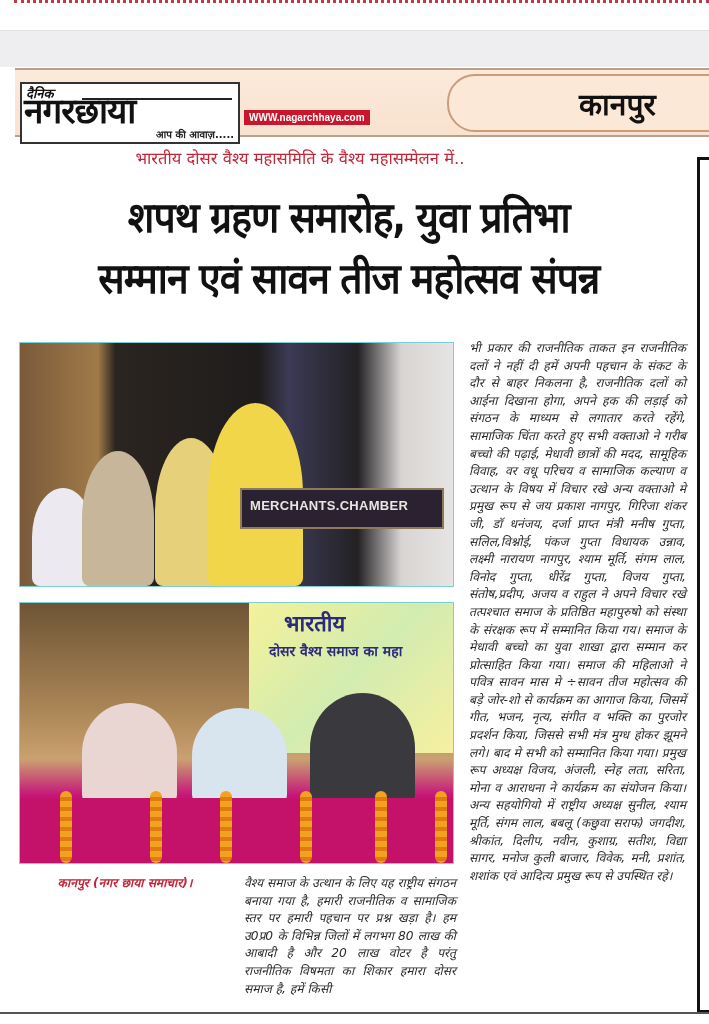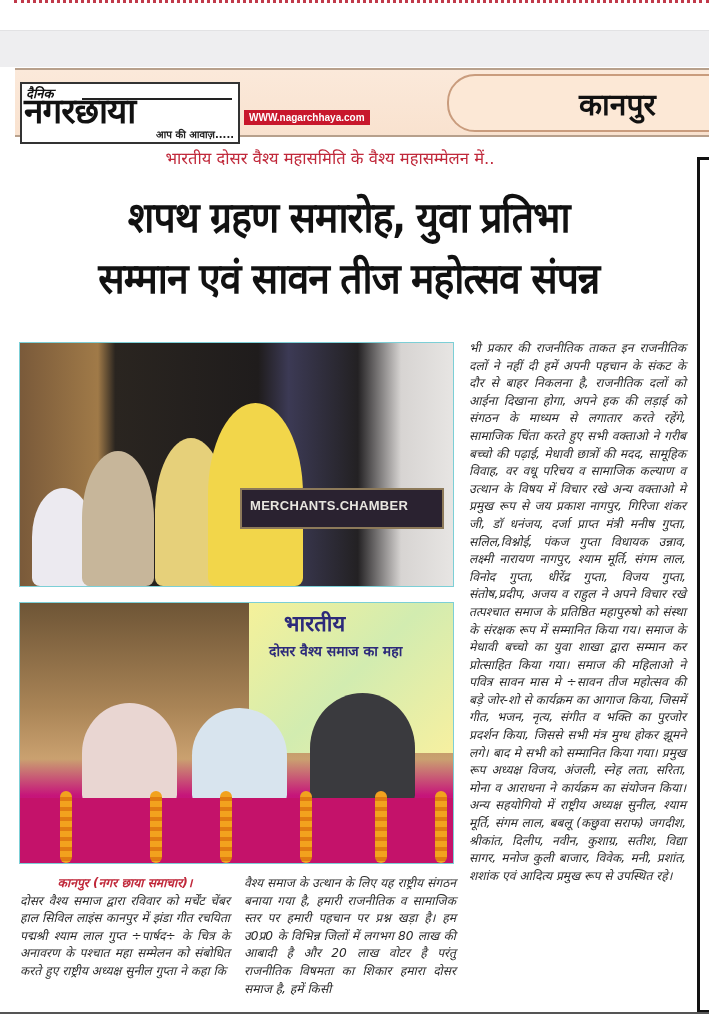--- a/index.html
+++ b/index.html
@@ -8,21 +8,21 @@
   .gray-band { position:absolute; left:0; right:0; top:30px; height:36px; background:#eeeef0; border-top:1px solid #e2e2e4; }
   .masthead { position:absolute; left:15px; right:0; top:68px; height:65px; background:linear-gradient(#fbe9da,#f9e2cf); border-top:2px solid #b7a08c; border-bottom:2px solid #b7a08c; }
   .logo-box { position:absolute; left:5px; top:12px; width:216px; height:58px; background:#fff; border:2px solid #333; }
   .logo-daink { position:absolute; left:4px; top:0px; font-family:"DejaVu Serif", serif; font-size:13px; font-style:italic; font-weight:bold; color:#111; }
   .logo-line { position:absolute; left:60px; right:6px; top:14px; border-top:2px solid #222; }
   .logo-main { position:absolute; left:2px; top:10px; font-family:"DejaVu Sans", sans-serif; font-weight:bold; font-size:35px; letter-spacing:-1px; color:#111; line-height:1; }
   .logo-tag { position:absolute; right:4px; bottom:1px; font-size:10px; color:#222; font-weight:bold; }
   .url-badge { position:absolute; left:229px; top:40px; background:#c8172c; color:#fff; font-family:"Liberation Sans", sans-serif; font-weight:bold; font-size:10px; padding:2px 5px; }
   .city-pill { position:absolute; left:432px; top:4px; right:-30px; height:54px; border:2px solid #c99c7d; border-radius:28px; background:#fce8d6; }
   .city-text { position:absolute; left:130px; top:7px; font-weight:bold; font-size:30px; color:#111; white-space:nowrap; }
-  .kicker { position:absolute; left:0; width:600px; top:146px; text-align:center; color:#c0283a; font-size:16.5px; font-family:"DejaVu Sans", sans-serif;padding-left:30px; }
+  .kicker { position:absolute; left:0; width:600px; top:146px; text-align:center; color:#c0283a; font-size:16.5px; font-family:"DejaVu Sans", sans-serif; }
   .headline { position:absolute; left:0; width:750px; text-align:center; font-weight:bold; font-size:42px; color:#111; line-height:1; letter-spacing:-1px; white-space:nowrap; font-family:"DejaVu Sans Condensed","DejaVu Sans", sans-serif; transform-origin:0 0; }
   .hl1 { top:197px; transform:scaleX(0.93); }
   .hl2 { top:258px; transform:scaleX(0.93); }
   .side-box { position:absolute; left:697px; top:157px; width:20px; height:850px; border:3px solid #111; background:#fff; }
   .photo { position:absolute; border:1px solid #7ccfd6; overflow:hidden; }
   .photo1 { left:19px; top:342px; width:433px; height:243px; background:linear-gradient(90deg,#7a5a3a 0%,#a07a48 18%,#2a2520 22%,#1f1c1c 55%,#3c3a55 62%,#232123 78%,#d7d4d2 88%,#e7e5e3 100%); }
   .photo2 { left:19px; top:602px; width:433px; height:260px; background:linear-gradient(180deg,#6e5536 0%,#a98456 40%,#caa170 60%,#c6157a 74%,#b10d6a 100%); }
   .photo2 .banner { position:absolute; left:229px; top:0; right:0; height:150px; background:linear-gradient(135deg,#f5f19a,#d2ecb0 50%,#f7f0a0); }
   .photo2 .banner-t1 { position:absolute; left:35px; top:4px; color:#2c2a7a; font-weight:bold; font-size:22px; white-space:nowrap; }
   .photo2 .banner-t2 { position:absolute; left:20px; top:38px; color:#2c2a7a; font-weight:bold; font-size:14px; white-space:nowrap; }
@@ -91,20 +91,19 @@
   <div class="garland" style="left:355px;"></div>
   <div class="garland" style="left:415px;"></div>
 </div>
 
 <div class="col col-right">
   <p>भी प्रकार की राजनीतिक ताकत इन राजनीतिक दलों ने नहीं दी हमें अपनी पहचान के संकट के दौर से बाहर निकलना है, राजनीतिक दलों को आईना दिखाना होगा, अपने हक की लड़ाई को संगठन के माध्यम से लगातार करते रहेंगे, सामाजिक चिंता करते हुए सभी वक्ताओ ने गरीब बच्चो की पढ़ाई, मेधावी छात्रों की मदद, सामूहिक विवाह, वर वधू परिचय व सामाजिक कल्याण व उत्थान के विषय में विचार रखे अन्य वक्ताओ मे प्रमुख रूप से जय प्रकाश नागपुर, गिरिजा शंकर जी, डॉ धनंजय, दर्जा प्राप्त मंत्री मनीष गुप्ता, सलिल,विश्नोई, पंकज गुप्ता विधायक उन्नाव, लक्ष्मी नारायण नागपुर, श्याम मूर्ति, संगम लाल, विनोद गुप्ता, धीरेंद्र गुप्ता, विजय गुप्ता, संतोष,प्रदीप, अजय व राहुल ने अपने विचार रखे तत्पश्चात समाज के प्रतिष्ठित महापुरुषो को संस्था के संरक्षक रूप में सम्मानित किया गय। समाज के मेधावी बच्चो का युवा शाखा द्वारा सम्मान कर प्रोत्साहित किया गया। समाज की महिलाओ ने पवित्र सावन मास मे ÷सावन तीज महोत्सव की बड़े जोर-शो से कार्यक्रम का आगाज किया, जिसमें गीत, भजन, नृत्य, संगीत व भक्ति का पुरजोर प्रदर्शन किया, जिससे सभी मंत्र मुग्ध होकर झूमने लगे। बाद मे सभी को सम्मानित किया गया। प्रमुख रूप अध्यक्ष विजय, अंजली, स्नेह लता, सरिता, मोना व आराधना ने कार्यक्रम का संयोजन किया। अन्य सहयोगियो में राष्ट्रीय अध्यक्ष सुनील, श्याम मूर्ति, संगम लाल, बबलू (कछुवा सराफ) जगदीश, श्रीकांत, दिलीप, नवीन, कुशाग्र, सतीश, विद्या सागर, मनोज कुली बाजार, विवेक, मनी, प्रशांत, शशांक एवं आदित्य प्रमुख रूप से उपस्थित रहे।</p>
 </div>
 
 <div class="col col-bl">
   <p style="text-align:center;"><span class="dateline">कानपुर (नगर छाया समाचार)।</span></p>
-  <p>दोसर वैश्य समाज द्वारा रविवार को मर्चेंट चेंबर हाल सिविल लाइंस कानपुर में झंडा गीत रचयिता पद्मश्री श्याम लाल गुप्त ÷पार्षद÷ के चित्र के अनावरण के पश्चात महा सम्मेलन को संबोधित करते हुए राष्ट्रीय अध्यक्ष सुनील गुप्ता ने कहा कि</p>
 </div>
 
 <div class="col col-bm">
   <p>वैश्य समाज के उत्थान के लिए यह राष्ट्रीय संगठन बनाया गया है, हमारी राजनीतिक व सामाजिक स्तर पर हमारी पहचान पर प्रश्न खड़ा है। हम उ0प्र0 के विभिन्न जिलों में लगभग 80 लाख की आबादी है और 20 लाख वोटर है परंतु राजनीतिक विषमता का शिकार हमारा दोसर समाज है, हमें किसी</p>
 </div>
 
 <div class="rule-bottom"></div>
 
 </body></html>

